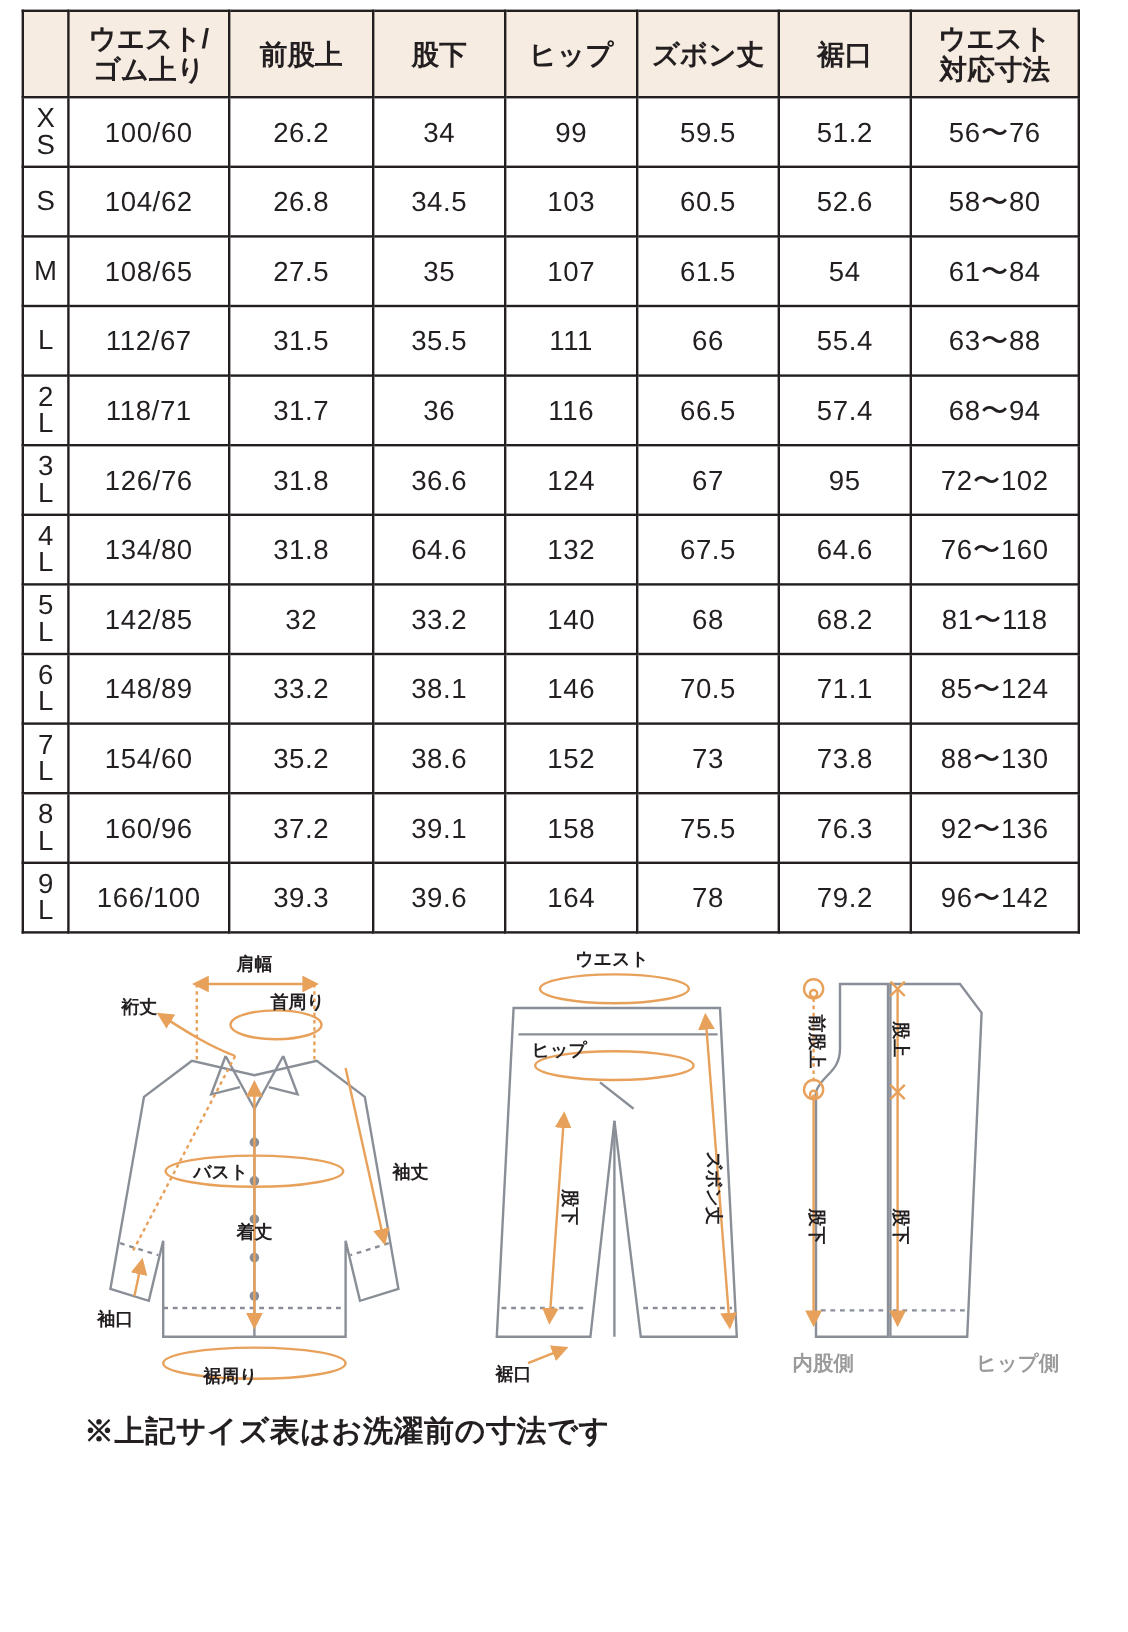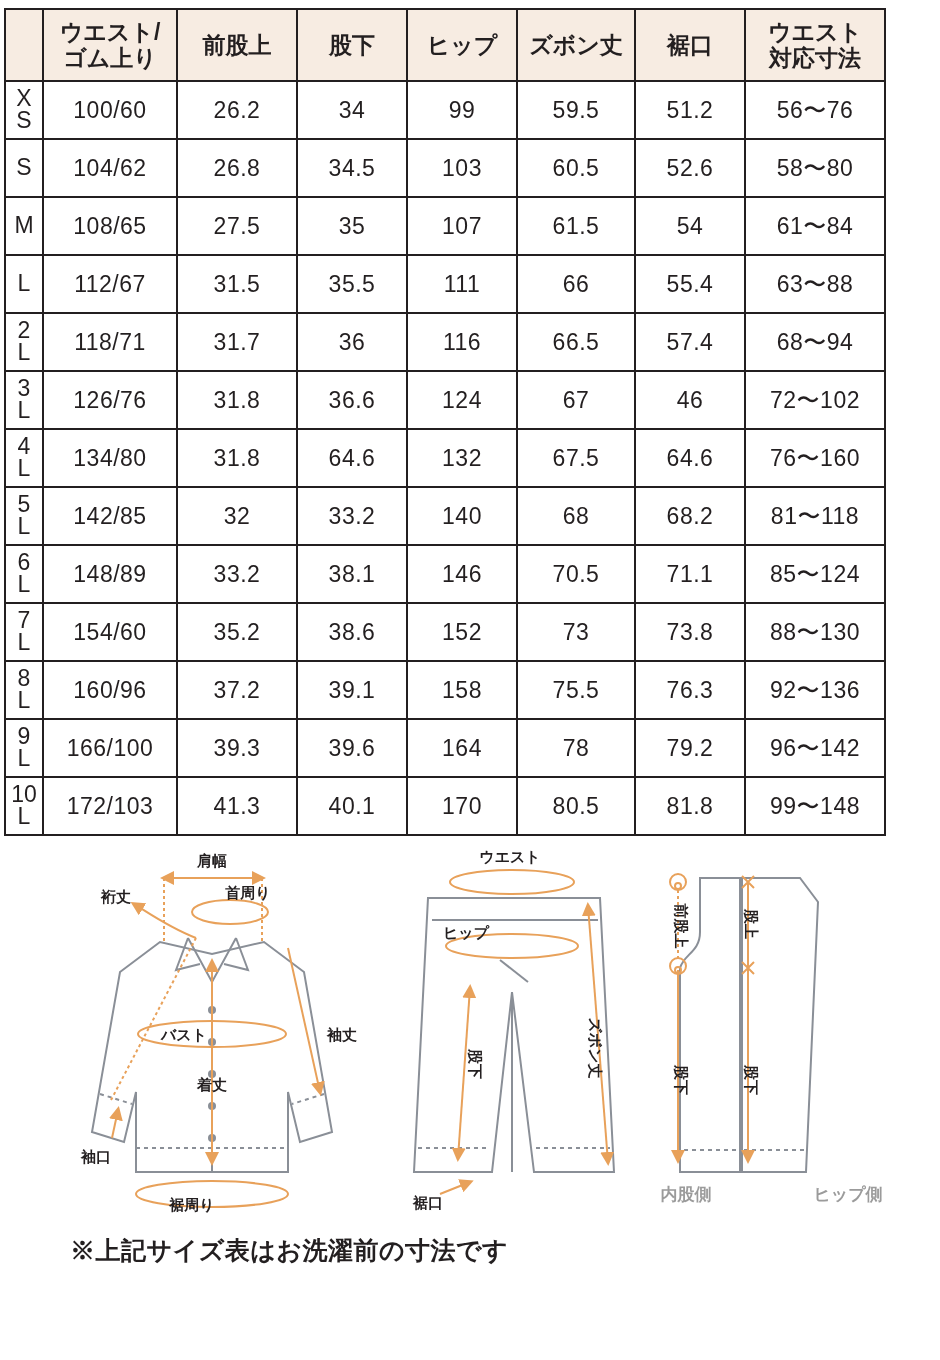--- a/index.html
+++ b/index.html
@@ -19,21 +19,21 @@
     width: 940px;
     height: 1360px;
     position: relative;
   }
 
   
   .size-table {
     border-collapse: collapse;
     table-layout: fixed;
     width: 764px;
-    margin: 8px 0 0 4px;
+    margin: 8px 0 0 18px;
     padding-left: 12px;
   }
   .size-table th, .size-table td {
     border: 2px solid #231f20;
     text-align: center;
     vertical-align: middle;
     font-size: 23px;
     padding: 0;
     height: 56px;
     background: #ffffff;
@@ -189,21 +189,21 @@
         <tr>
           <td class="size-cell">
             <span>3</span>
             <span>L</span>
           </td>
           <td class="val">126/76</td>
           <td class="val">31.8</td>
           <td class="val">36.6</td>
           <td class="val">124</td>
           <td class="val">67</td>
-          <td class="val">46</td>
+          <td class="val">95</td>
           <td class="val">72〜102</td>
         </tr>
         <tr>
           <td class="size-cell">
             <span>4</span>
             <span>L</span>
           </td>
           <td class="val">134/80</td>
           <td class="val">31.8</td>
           <td class="val">64.6</td>
@@ -269,33 +269,20 @@
             <span>9</span>
             <span>L</span>
           </td>
           <td class="val">166/100</td>
           <td class="val">39.3</td>
           <td class="val">39.6</td>
           <td class="val">164</td>
           <td class="val">78</td>
           <td class="val">79.2</td>
           <td class="val">96〜142</td>
-        </tr>
-        <tr>
-          <td class="size-cell">
-            <span>10</span>
-            <span>L</span>
-          </td>
-          <td class="val">172/103</td>
-          <td class="val">41.3</td>
-          <td class="val">40.1</td>
-          <td class="val">170</td>
-          <td class="val">80.5</td>
-          <td class="val">81.8</td>
-          <td class="val">99〜148</td>
         </tr>
       </tbody>
   </table>
 
   <div class="illus">
     <svg width="940" height="420" viewBox="0 0 940 420">
       <defs>
         <marker id="ar" markerWidth="7" markerHeight="7" refX="5" refY="3.5" orient="auto">
           <path d="M0,0 L7,3.5 L0,7 z" fill="#e8a15a"></path>
         </marker>

